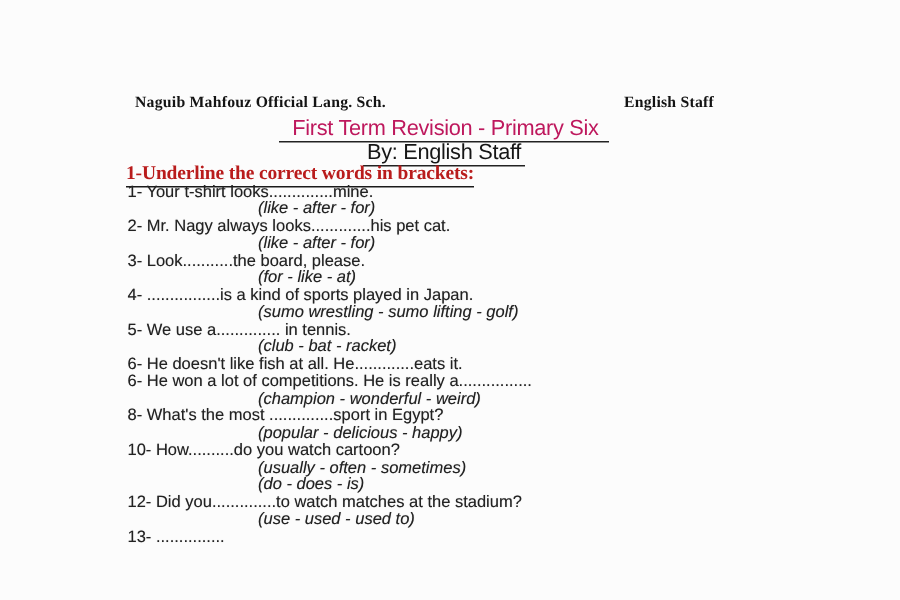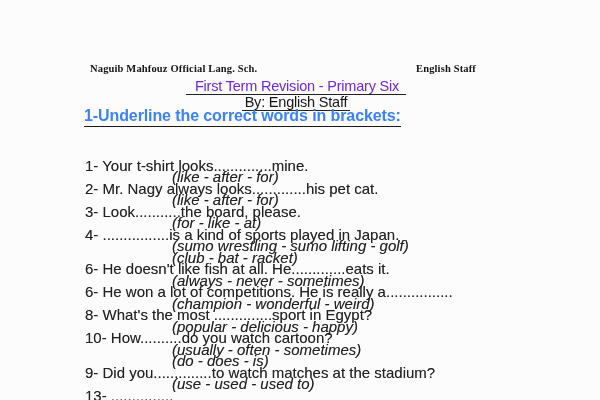--- a/index.html
+++ b/index.html
@@ -14,40 +14,39 @@
     position:absolute; top:63px; left:90px; right:124px;
     display:flex; justify-content:space-between; align-items:flex-start;
     font-family:"Liberation Serif", serif; font-weight:bold;
     font-size:10.5px; letter-spacing:0.15px; color:#141414;
   }
   .title-wrap {
     position:absolute; top:77px; left:0; width:592px; text-align:center;
   }
   .title-wrap .title-text {
     display:inline-block; font-size:14.5px; letter-spacing:-0.2px;
-    padding:0 7px 0 9px; border-bottom:1.4px solid #222; color:#6d28d9;
+    padding:0 7px 0 9px; border-bottom:1.4px solid #222; color:#be185d;
   }
   .byline-wrap {
     position:absolute; top:93px; left:0; width:592px; text-align:center;
   }
   .byline-wrap .byline-text {
     display:inline-block; font-size:14.5px; letter-spacing:-0.2px;
     padding:0 3px; border-bottom:1.4px solid #222; color:#161616;
   }
   .section-heading {
     position:absolute; top:107px; left:84px;
-    font-family:Liberation Sans, sans-serif; font-weight:bold;
-    font-size:16px; letter-spacing:-0.1px; color:#3b82f6;
+    font-family:Liberation Serif, serif; font-weight:bold;
+    font-size:13px; letter-spacing:-0.1px; color:#b91c1c;
     display:inline-block; border-bottom:1.5px solid #1a1a1a; padding-bottom:0.5px;
   }
   .list {
     position:absolute; top:122.5px; left:85px; right:0; bottom:0;
-    overflow:hidden; font-size:15px; color:#222;
+    overflow:hidden; font-size:11px; color:#222;
     text-shadow:0 0 0.5px rgba(40,40,40,0.45);
-    margin-top:37px;
   }
   .item .q   { line-height:11.5px; height:11.5px; white-space:nowrap; }
   .item .opts{ line-height:11.5px; height:11.5px; white-space:nowrap; padding-left:87px;font-style:italic; }
   .partial   { line-height:11.5px; white-space:nowrap; }
 </style>
 </head>
 <body>
 
 <div class="page">
 
@@ -78,41 +77,41 @@
       </div>
       <div class="item">
         <div class="q">3- Look...........the board, please.</div>
         <div class="opts">(for - like - at)</div>
       </div>
       <div class="item">
         <div class="q">4- ................is a kind of sports played in Japan.</div>
         <div class="opts">(sumo wrestling - sumo lifting - golf)</div>
       </div>
       <div class="item">
+        <div class="q">5- We use a.............. in tennis.</div>
         <div class="opts">(club - bat - racket)</div>
       </div>
       <div class="item">
         <div class="q">6- He doesn't like fish at all. He.............eats it.</div>
-        <div class="opts">(always - never - sometimes)</div>
       </div>
       <div class="item">
         <div class="q">6- He won a lot of competitions. He is really a................</div>
         <div class="opts">(champion - wonderful - weird)</div>
       </div>
       <div class="item">
         <div class="q">8- What's the most ..............sport in Egypt?</div>
         <div class="opts">(popular - delicious - happy)</div>
       </div>
       <div class="item">
         <div class="q">10- How..........do you watch cartoon?</div>
         <div class="opts">(usually - often - sometimes)</div>
       </div>
       <div class="item">
         <div class="opts">(do - does - is)</div>
       </div>
       <div class="item">
-        <div class="q">9- Did you..............to watch matches at the stadium?</div>
+        <div class="q">12- Did you..............to watch matches at the stadium?</div>
         <div class="opts">(use - used - used to)</div>
       </div>
       <div class="partial">13- ...............</div>
   </div>
 
 </div>
 
 </body></html>

